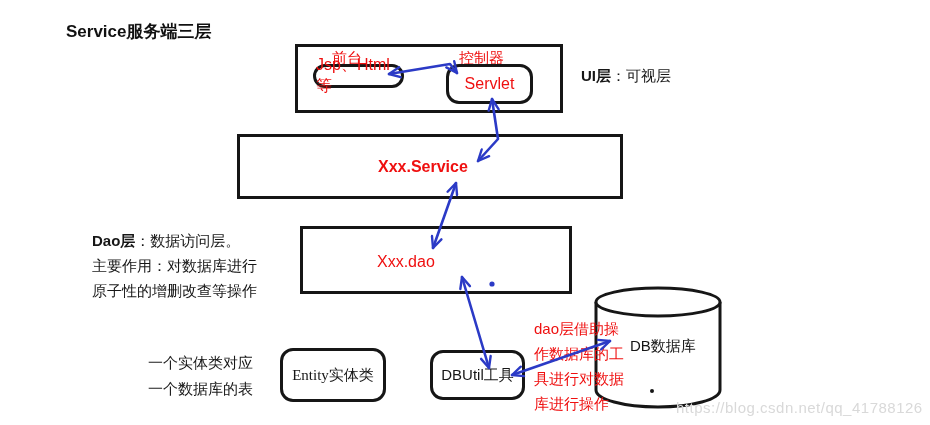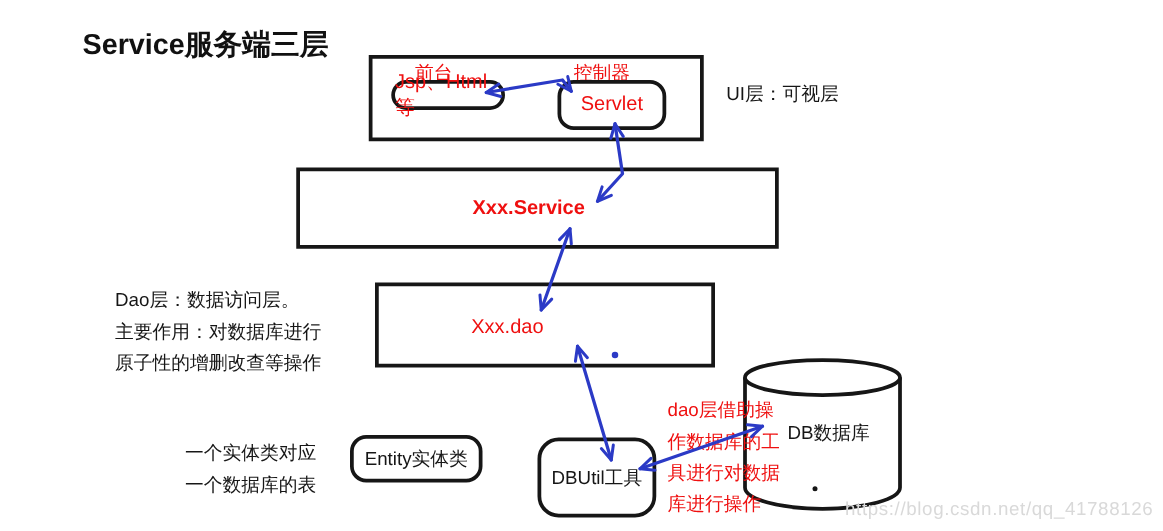--- a/index.html
+++ b/index.html
@@ -8,31 +8,31 @@
     --black:#161616;
     --wm:#d9d9d9;
   }
   html,body{margin:0;padding:0;background:#fff;}
   .canvas{
     position:relative;width:930px;height:425px;background:#ffffff;
     font-family:"Liberation Sans","DejaVu Sans",sans-serif;
     overflow:hidden;color:var(--black);
   }
   .abs{position:absolute;}
-  .title{font-weight:bold;font-size:23px;color:#111;}
+  .title{font-weight:bold;font-size:17px;color:#111;}
   .redtxt{color:var(--red);}
   .box{border:3px solid var(--black);background:transparent;box-sizing:border-box;}
   .rbox{
     border:3px solid var(--black);border-radius:13px;background:#fff;
     display:flex;align-items:center;justify-content:center;box-sizing:border-box;
   }
   .lbl{font-size:15px;}
   .biglbl{font-size:16px;}
   .cap{font-size:15px;line-height:26px;white-space:nowrap;}
-  .cap b{font-weight:400;}
+  .cap b{font-weight:700;}
   .redcap{font-size:15px;line-height:25px;color:var(--red);white-space:nowrap;}
   .watermark{font-size:15px;color:var(--wm);white-space:nowrap;letter-spacing:0.5px;}
   svg.layer{position:absolute;left:0;top:0;pointer-events:none;}
   .arrow{stroke:var(--blue);stroke-width:2.6;fill:none;stroke-linecap:round;stroke-linejoin:round;}
   .ah{stroke:var(--blue);stroke-width:2.4;fill:none;stroke-linecap:round;stroke-linejoin:round;}
   .cyl{stroke:var(--black);stroke-width:3;fill:#ffffff;stroke-linejoin:round;}
   .bluedot{fill:var(--blue);}
   .blackdot{fill:var(--black);}
 </style>
 </head>
@@ -69,24 +69,24 @@
     <div>主要作用：对数据库进行</div>
     <div>原子性的增删改查等操作</div>
   </div>
   <div class="abs box" style="left:300px;top:226px;width:272px;height:68px;"></div>
   <div class="abs redtxt biglbl" style="left:377px;top:253px;">Xxx.dao</div>
 
   <div class="abs cap" style="left:148px;top:350px;">
     <div>一个实体类对应</div>
     <div>一个数据库的表</div>
   </div>
-  <div class="abs rbox" style="left:280px;top:348px;width:106px;height:38px;">
+  <div class="abs rbox" style="left:280px;top:348px;width:106px;height:54px;font-family:Liberation Serif, serif;">
     <span class="lbl">Entity实体类</span>
   </div>
-  <div class="abs rbox" style="left:430px;top:350px;width:95px;height:64px;border-radius:17px;">
+  <div class="abs rbox" style="left:430px;top:350px;width:95px;height:50px;">
     <span class="lbl">DBUtil工具</span>
   </div>
   <div class="abs redcap" style="left:519px;top:316px;margin-left:15px;">
     <div>dao层借助操</div>
     <div>作数据库的工</div>
     <div>具进行对数据</div>
     <div>库进行操作</div>
   </div>
   <div class="abs lbl" style="left:630px;top:337px;">DB数据库</div>
 

